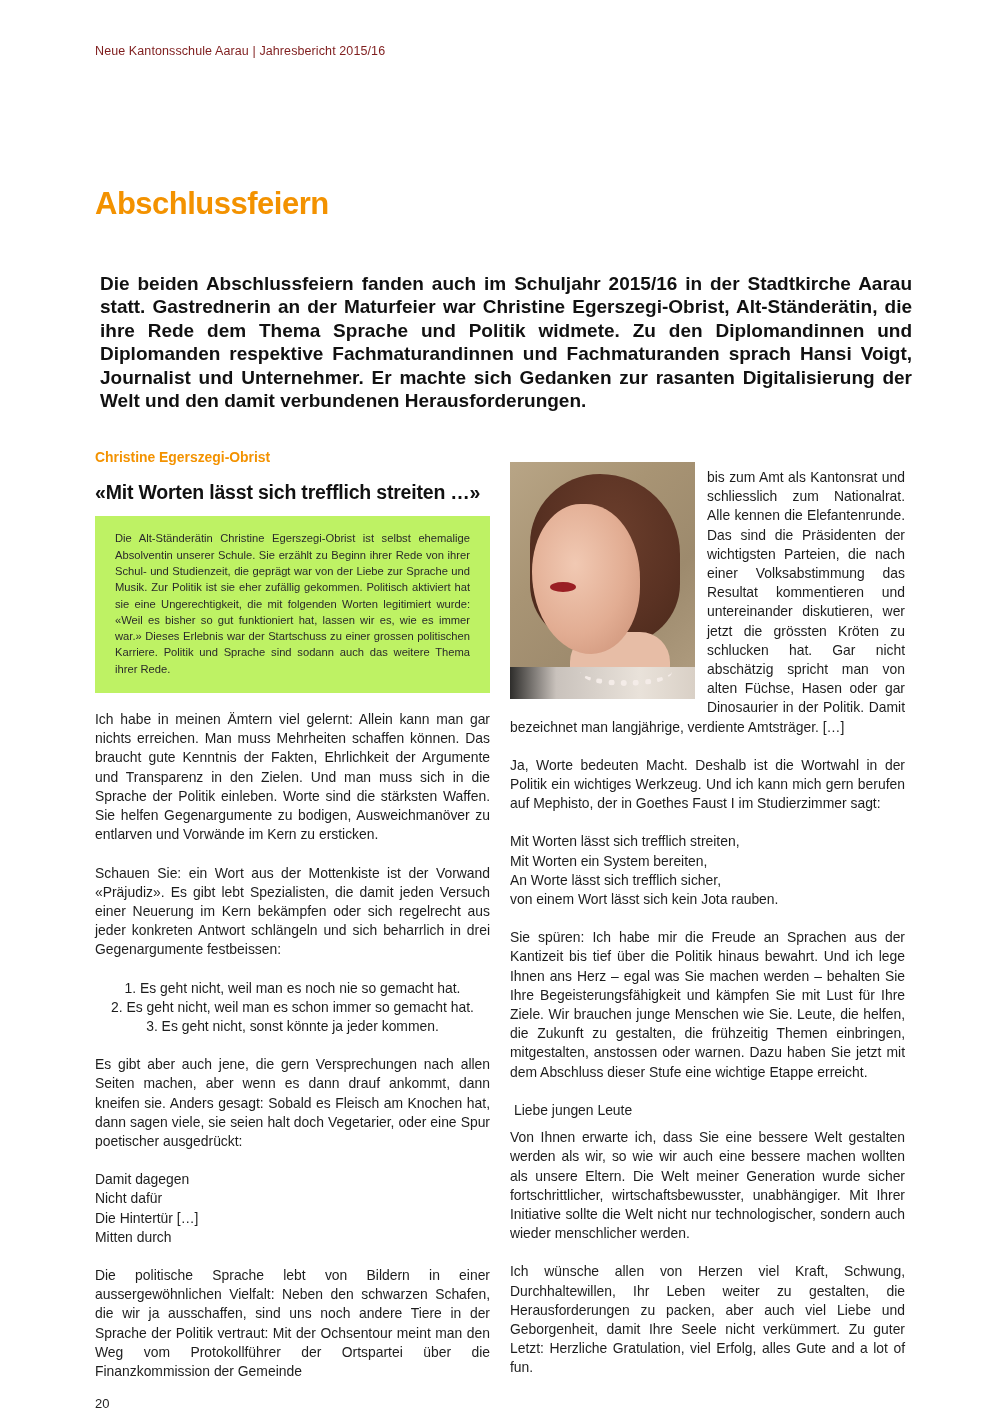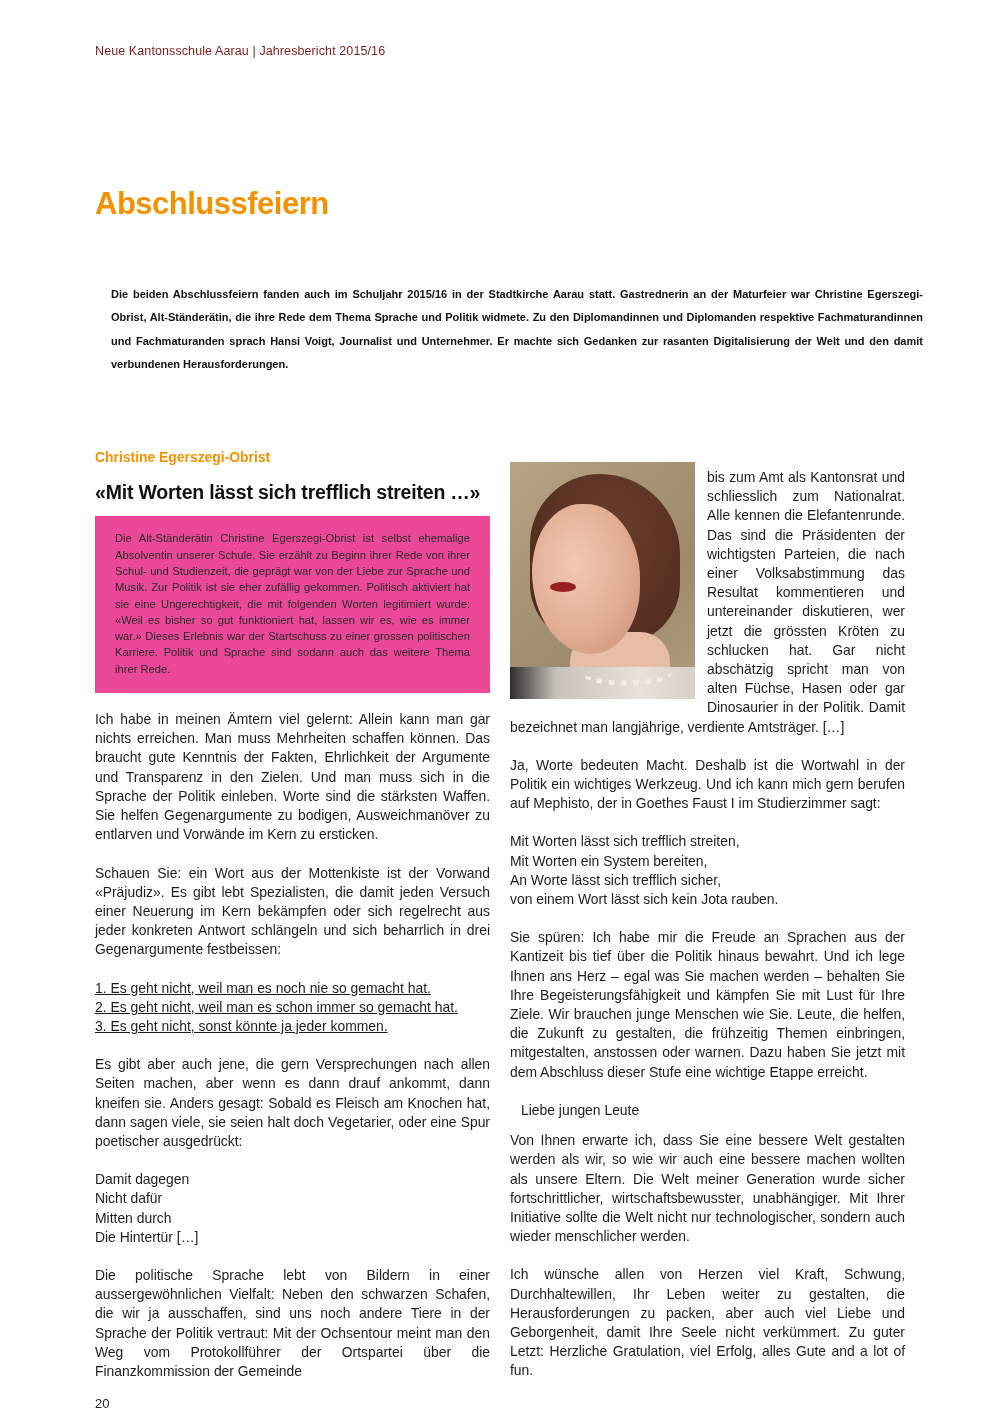--- a/index.html
+++ b/index.html
@@ -1,50 +1,50 @@
 <!DOCTYPE html>
 <html><head>
 <meta charset="utf-8">
 <style>
   html, body { margin:0; padding:0; background:#ffffff; }
   body { width:1000px; height:1414px; position:relative; overflow:hidden;
          font-family:"Liberation Sans", sans-serif; color:#1a1a1a; }
   .running-head { position:absolute; left:95px; top:44px; font-size:12.5px; color:#7f1d1d; letter-spacing:0.1px; }
   .page-title { position:absolute; left:95px; top:186px; margin:0; font-size:31px; font-weight:bold;
                 color:#f39200; letter-spacing:-0.5px; }
-  .lead { position:absolute; left:95px; top:267px; width:812px; margin:16px; font-size:11px; font-weight:bold;
+  .lead { position:absolute; left:95px; top:267px; width:812px; margin:5px; font-size:19px; font-weight:bold;
           line-height:23.4px; text-align:justify; color:#111; }
   .col { position:absolute; font-size:13.9px; line-height:19.2px; text-align:justify; color:#1d1d1d; }
   .col p { margin:8px 0 19px 0; }
   .left-col { left:95px; top:448px; width:395px; }
   .right-col { left:510px; top:460px; width:395px; }
   .speaker-name { font-size:13.9px; font-weight:bold; color:#f39200; margin:0 0 9px 0; text-align:left; }
   .speech-title { font-size:19.5px; font-weight:bold; color:#111; margin:16px 0 14px 0; text-align:left; letter-spacing:-0.2px; }
-  .abstract { background:#ec4899; padding:14px 20px 16px 20px; font-size:11.2px; line-height:16.3px;
+  .abstract { background:#bef264; padding:14px 20px 16px 20px; font-size:11.2px; line-height:16.3px;
               color:#2a2a2a; text-align:justify; margin:0 0 17px 0; }
   .list { margin:0 0 19px 0; padding:0; list-style:none; }
-  .list li { text-align:left;text-decoration:underline; }
+  .list li { text-align:center; }
   .verse { margin:0 0 19px 0; text-align:left; }
   .verse div { line-height:19.2px; }
   .photo { float:left; width:185px; height:237px; margin:2px 12px 4px 0;
            position:relative; overflow:hidden;
            background:linear-gradient(135deg,#b8a586 0%,#a89474 35%,#9d8a6d 65%,#b29f82 100%); }
   .photo .hair { position:absolute; left:20px; top:12px; width:150px; height:170px; border-radius:70px 80px 60px 60px;
                  background:radial-gradient(ellipse at 55% 35%,#6b3e2c 0%,#5a3223 55%,#472719 100%); }
   .photo .face { position:absolute; left:22px; top:42px; width:108px; height:150px; border-radius:45% 50% 45% 55%;
                  background:radial-gradient(ellipse at 40% 40%,#f1c9b3 0%,#e2ad93 55%,#c98e74 100%); }
   .photo .mouth { position:absolute; left:40px; top:120px; width:26px; height:10px; border-radius:50%;
                   background:#9a1f24; }
   .photo .neck { position:absolute; left:60px; top:170px; width:100px; height:70px; background:#e7bda6;
                  border-radius:30px 30px 0 0; }
   .photo .shoulder { position:absolute; left:0; top:205px; width:185px; height:40px;
                      background:linear-gradient(90deg,#2e2d2b 0%,#c9c2bc 25%,#e9e2da 70%,#d9d0c6 100%); }
   .photo .necklace { position:absolute; left:70px; top:196px; width:92px; height:22px; border-bottom:6px dotted #f4ece8;
                      border-radius:0 0 50% 50%; }
-  .salutation { margin:11px; text-align:left; }
+  .salutation { margin:4px; text-align:left; }
   .folio { position:absolute; left:95px; top:1396px; font-size:13px; color:#222; }
 </style>
 </head>
 <body>
 
 <div class="running-head">Neue Kantonsschule Aarau  |  Jahresbericht 2015/16</div>
 
 <h1 class="page-title">Abschlussfeiern</h1>
 
 <p class="lead">Die beiden Abschlussfeiern fanden auch im Schuljahr 2015/16 in der Stadtkirche Aarau statt. Gastrednerin an der Maturfeier war Christine Egerszegi-Obrist, Alt-Ständerätin, die ihre Rede dem Thema Sprache und Politik widmete. Zu den Diplomandinnen und Diplomanden respektive Fachmaturandinnen und Fachmaturanden sprach Hansi Voigt, Journalist und Unternehmer. Er machte sich Gedanken zur rasanten Digitalisierung der Welt und den damit verbundenen Herausforderungen.</p>
@@ -57,22 +57,22 @@
   <p>Schauen Sie: ein Wort aus der Mottenkiste ist der Vorwand «Präjudiz». Es gibt lebt Spezialisten, die damit jeden Versuch einer Neuerung im Kern bekämpfen oder sich regelrecht aus jeder konkreten Antwort schlängeln und sich beharrlich in drei Gegenargumente festbeissen:</p>
   <ul class="list">
     <li>1.  Es geht nicht, weil man es noch nie so gemacht hat.</li>
     <li>2.  Es geht nicht, weil man es schon immer so gemacht hat.</li>
     <li>3.  Es geht nicht, sonst könnte ja jeder kommen.</li>
   </ul>
   <p>Es gibt aber auch jene, die gern Versprechungen nach allen Seiten machen, aber wenn es dann drauf ankommt, dann kneifen sie. Anders gesagt: Sobald es Fleisch am Knochen hat, dann sagen viele, sie seien halt doch Vegetarier, oder eine Spur poetischer ausgedrückt:</p>
   <div class="verse">
     <div>Damit dagegen</div>
     <div>Nicht dafür</div>
+    <div>Die Hintertür […]</div>
     <div>Mitten durch</div>
-    <div>Die Hintertür […]</div>
   </div>
   <p>Die politische Sprache lebt von Bildern in einer aussergewöhnlichen Vielfalt: Neben den schwarzen Schafen, die wir ja ausschaffen, sind uns noch andere Tiere in der Sprache der Politik vertraut: Mit der Ochsentour meint man den Weg vom Protokollführer der Ortspartei über die Finanzkommission der Gemeinde</p>
 </div>
 
 <div class="col right-col">
   <div class="photo" title="Portrait of Christine Egerszegi-Obrist speaking">
     <div class="hair"></div>
     <div class="neck"></div>
     <div class="shoulder"></div>
     <div class="face"></div>

